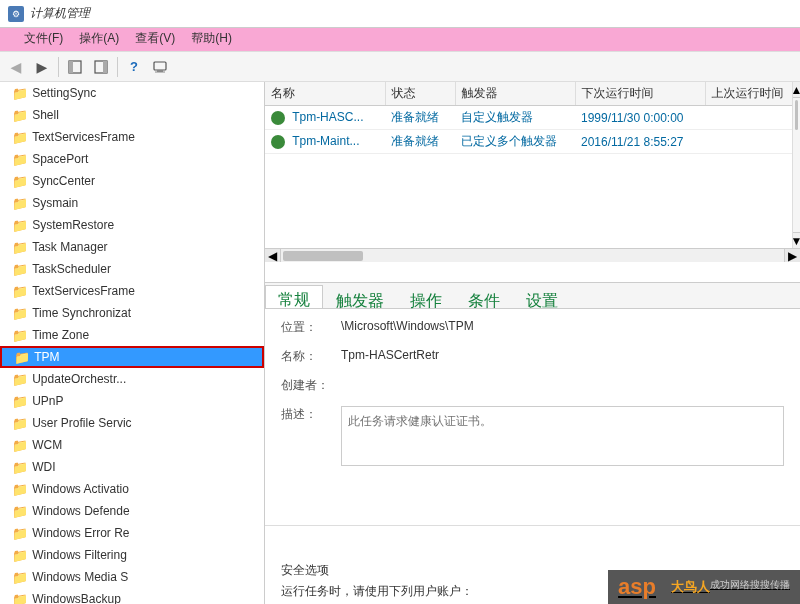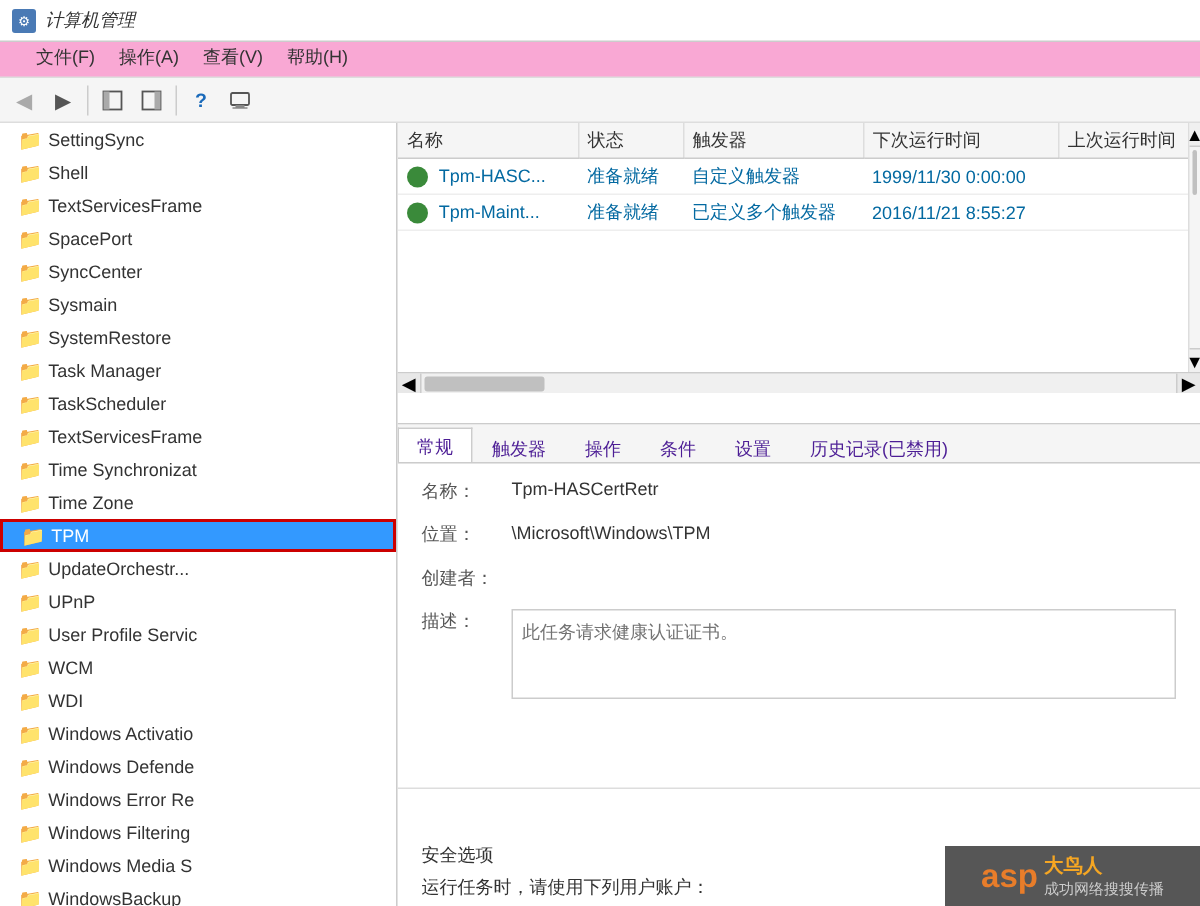--- a/index.html
+++ b/index.html
@@ -181,22 +181,22 @@
 
     
     .tabs {
       display: flex;
       background: #f5f5f5;
       border-bottom: 1px solid #ccc;
       height: 26px;
     }
     .tab {
       padding: 4px 12px;
-      font-size: 12px;
-      color: #4c1d95;
+      font-size: 16px;
+      color: #15803d;
       cursor: pointer;
       border: 1px solid transparent;
       border-bottom: none;
       margin-top: 3px;
     }
     .tab.active {
       background: #fff;
       border-color: #ccc;
       border-bottom-color: #fff;
       margin-top: 2px;
@@ -503,50 +503,49 @@
     </div>
 
     <div class="detail-panel">
 
       <div class="tabs">
         <div class="tab active">常规</div>
         <div class="tab">触发器</div>
         <div class="tab">操作</div>
         <div class="tab">条件</div>
         <div class="tab">设置</div>
-        <div class="tab">历史记录(已禁用)</div>
       </div>
 
       <div class="detail-content">
+        <div class="detail-row">
+          <span class="detail-label">位置：</span>
+          <span class="detail-value">\Microsoft\Windows\TPM</span>
+        </div>
         <div class="detail-row">
           <span class="detail-label">名称：</span>
           <span class="detail-value">Tpm-HASCertRetr</span>
-        </div>
-        <div class="detail-row">
-          <span class="detail-label">位置：</span>
-          <span class="detail-value">\Microsoft\Windows\TPM</span>
         </div>
         <div class="detail-row">
           <span class="detail-label">创建者：</span>
         </div>
         <div class="detail-row">
           <span class="detail-label">描述：</span>
           <div class="detail-desc-box">
             <span>此任务请求健康认证证书。</span>
           </div>
         </div>
       </div>
 
       <div class="security-section">
         <div class="security-title">安全选项</div>
         <div class="security-text">运行任务时，请使用下列用户账户：</div>
       </div>
     </div>
   </div>
 </div>
 
-<div class="watermark" style="position:fixed;bottom:0;right:0;background:rgba(30,30,30,0.75);padding:4px 24px;display:flex;align-items:center;gap:4px;">
+<div class="watermark" style="position:fixed;bottom:0;right:0;background:rgba(30,30,30,0.75);padding:4px 10px;display:flex;align-items:center;gap:15px;text-decoration:underline;">
   <span class="watermark-asp" style="color:#e87d2a;font-size:22px;font-weight:bold;">asp</span>
-  <div style="display:flex;flex-direction:column;justify-content:flex-end;">
+  <div style="display:flex;justify-content:flex-end;">
     <span style="color:#f5a623;font-size:13px;font-weight:bold;">大鸟人</span>
     <span style="color:#ccc;font-size:10px;">成功网络搜搜传播</span>
   </div>
 </div>
 
 </body></html>

